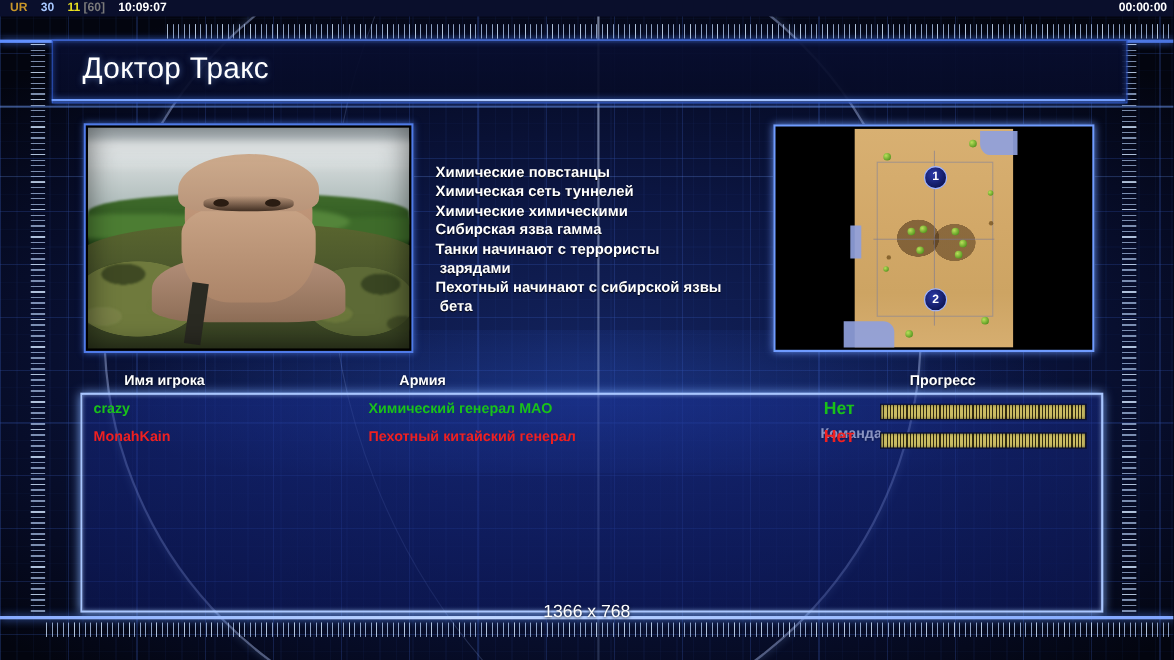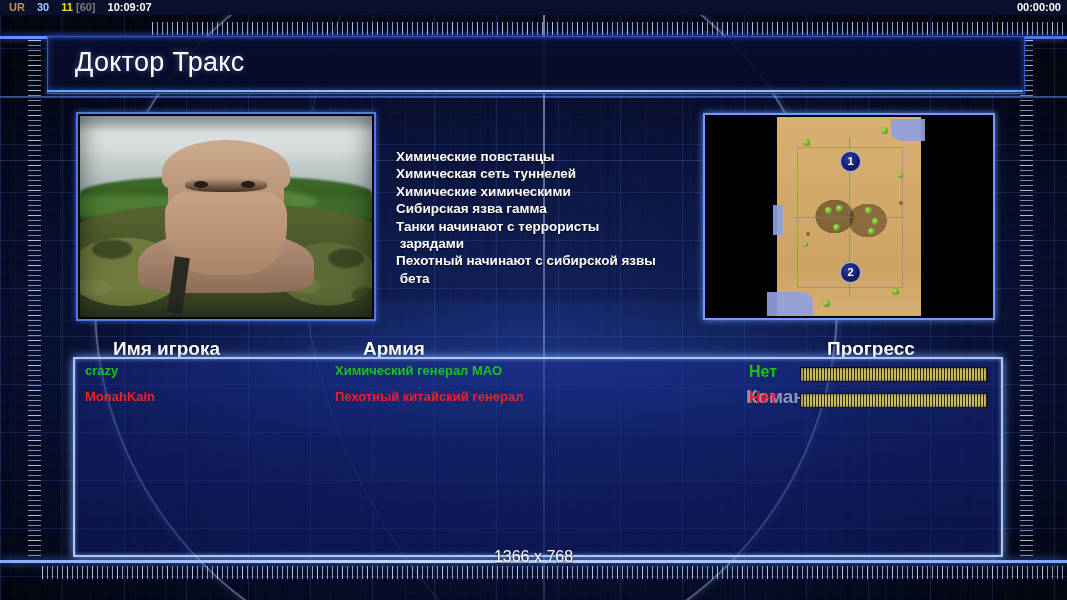--- a/index.html
+++ b/index.html
@@ -149,21 +149,21 @@
   .mp-tree{position:absolute;width:7px;height:7px;border-radius:50%;
     background:radial-gradient(circle at 35% 35%, #b9e05a, #5d9c23 70%, #3d6d16);}
   .mp-start{position:absolute;width:19px;height:19px;border-radius:50%;
     background:radial-gradient(circle at 40% 35%, #2b3aa8, #10185c 70%, #060a2e);
     border:1px solid #9fb4ff;color:#fff;font-size:11px;font-weight:bold;
     line-height:19px;text-align:center;}
   .mp-spot{position:absolute;width:4px;height:4px;border-radius:50%;background:#6b4a18;opacity:.7;}
 
   
   #list-headers{position:absolute;left:0;top:338px;width:1067px;height:20px;}
-  #list-headers span{position:absolute;color:#ffffff;font-size:19px;font-weight:bold;
+  #list-headers span{position:absolute;color:#ffffff;font-size:13px;font-weight:bold;
     text-shadow:0 1px 2px rgba(0,0,0,.9);padding-left:30px;}
   #hdr-name{left:83px;} #hdr-army{left:333px;} #hdr-team{left:716px;margin-top:48px;} #hdr-prog{left:797px;}
 
   #list-panel{position:absolute;left:73px;top:357px;width:926px;height:196px;
     border:2px solid #a9c6ff;box-shadow:0 0 9px rgba(130,175,255,.9),0 0 4px rgba(180,210,255,.6) inset;
     background:linear-gradient(to bottom, rgba(24,44,140,.50), rgba(16,30,110,.50));}
   .prow{position:absolute;left:0;width:926px;height:24px;}
   .pname{position:absolute;left:10px;font-size:13px;font-weight:bold;}
   .parmy{position:absolute;left:260px;font-size:13px;font-weight:bold;}
   .pteam{position:absolute;left:660px;width:56px;text-align:center;font-size:16px;font-weight:bold;}

